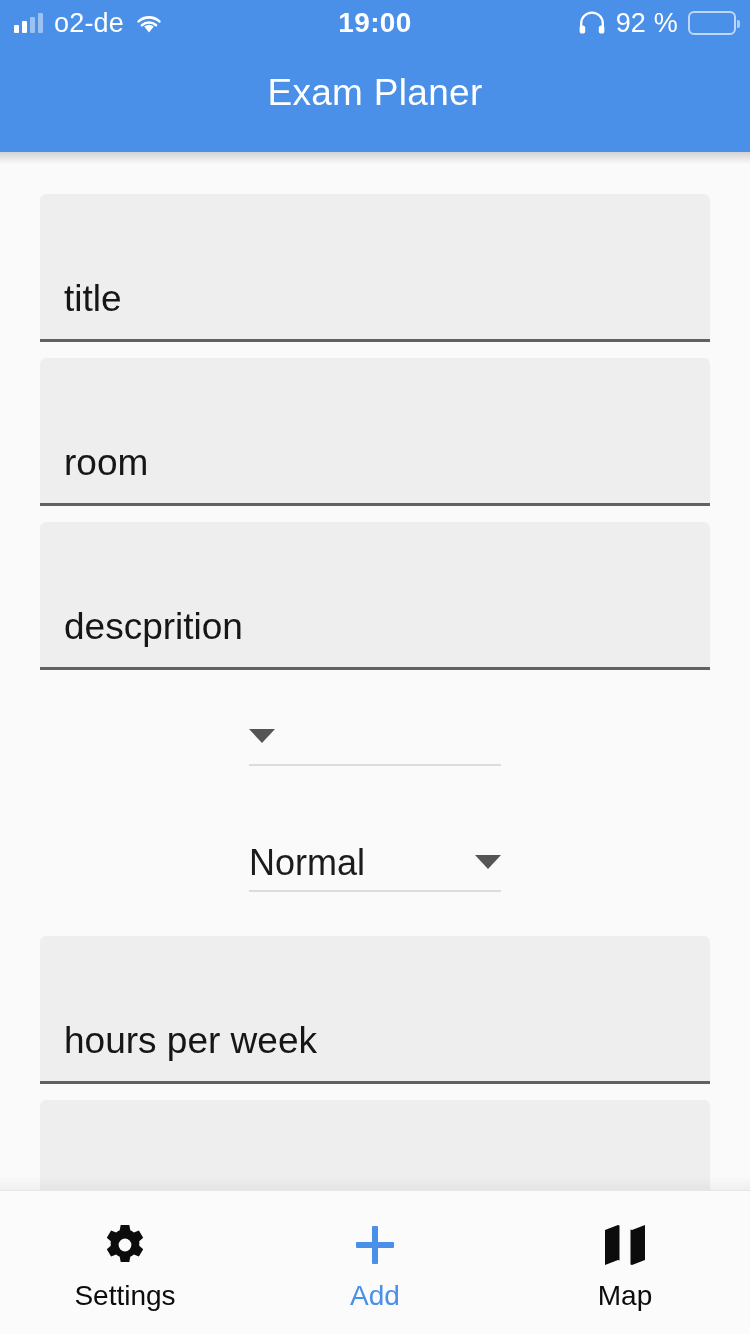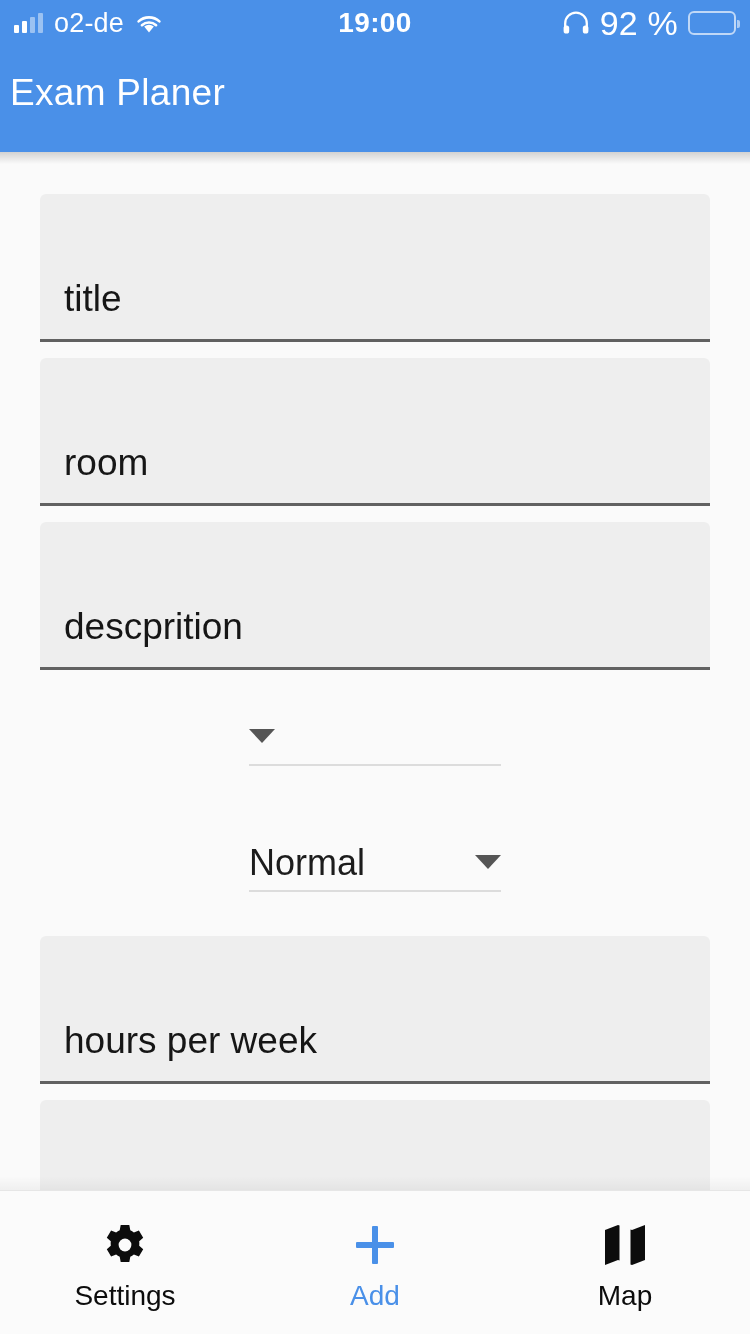--- a/index.html
+++ b/index.html
@@ -95,21 +95,21 @@
   .signal i:nth-child(2) { height: 12px; }
   .signal i:nth-child(3) { height: 16px; opacity: 0.45; }
   .signal i:nth-child(4) { height: 20px; opacity: 0.45; }
 
   .carrier { font-size: 27px; }
 
   .wifi { width: 28px; height: 21px; display: block; }
 
   .headphone { width: 28px; height: 24px; display: block; }
 
-  .batt-pct { font-size: 34px; }
+  .batt-pct { font-size: 27px; }
 
   .battery {
     position: relative;
     width: 48px; height: 24px;
     border: 2px solid rgba(255,255,255,0.65);
     border-radius: 6px;
     padding: 2px;
   }
   .battery::after {
     content: "";
@@ -123,25 +123,25 @@
     height: 100%;
     width: 92%;
     background: #ffffff;
     border-radius: 3px;
   }
 
   .apptitle {
     position: absolute;
     left: 0; right: 0;
     top: 72px;
+    text-align: center;
     color: #ffffff;
     font-size: 37px;
     font-weight: 400;
     letter-spacing: 0.3px;
-    padding-left: 10px;
   }
 
   
   .content {
     position: absolute;
     top: 152px; left: 0;
     width: 750px;
     height: 1038px;           
     overflow: hidden;
     background: #fafafa;

